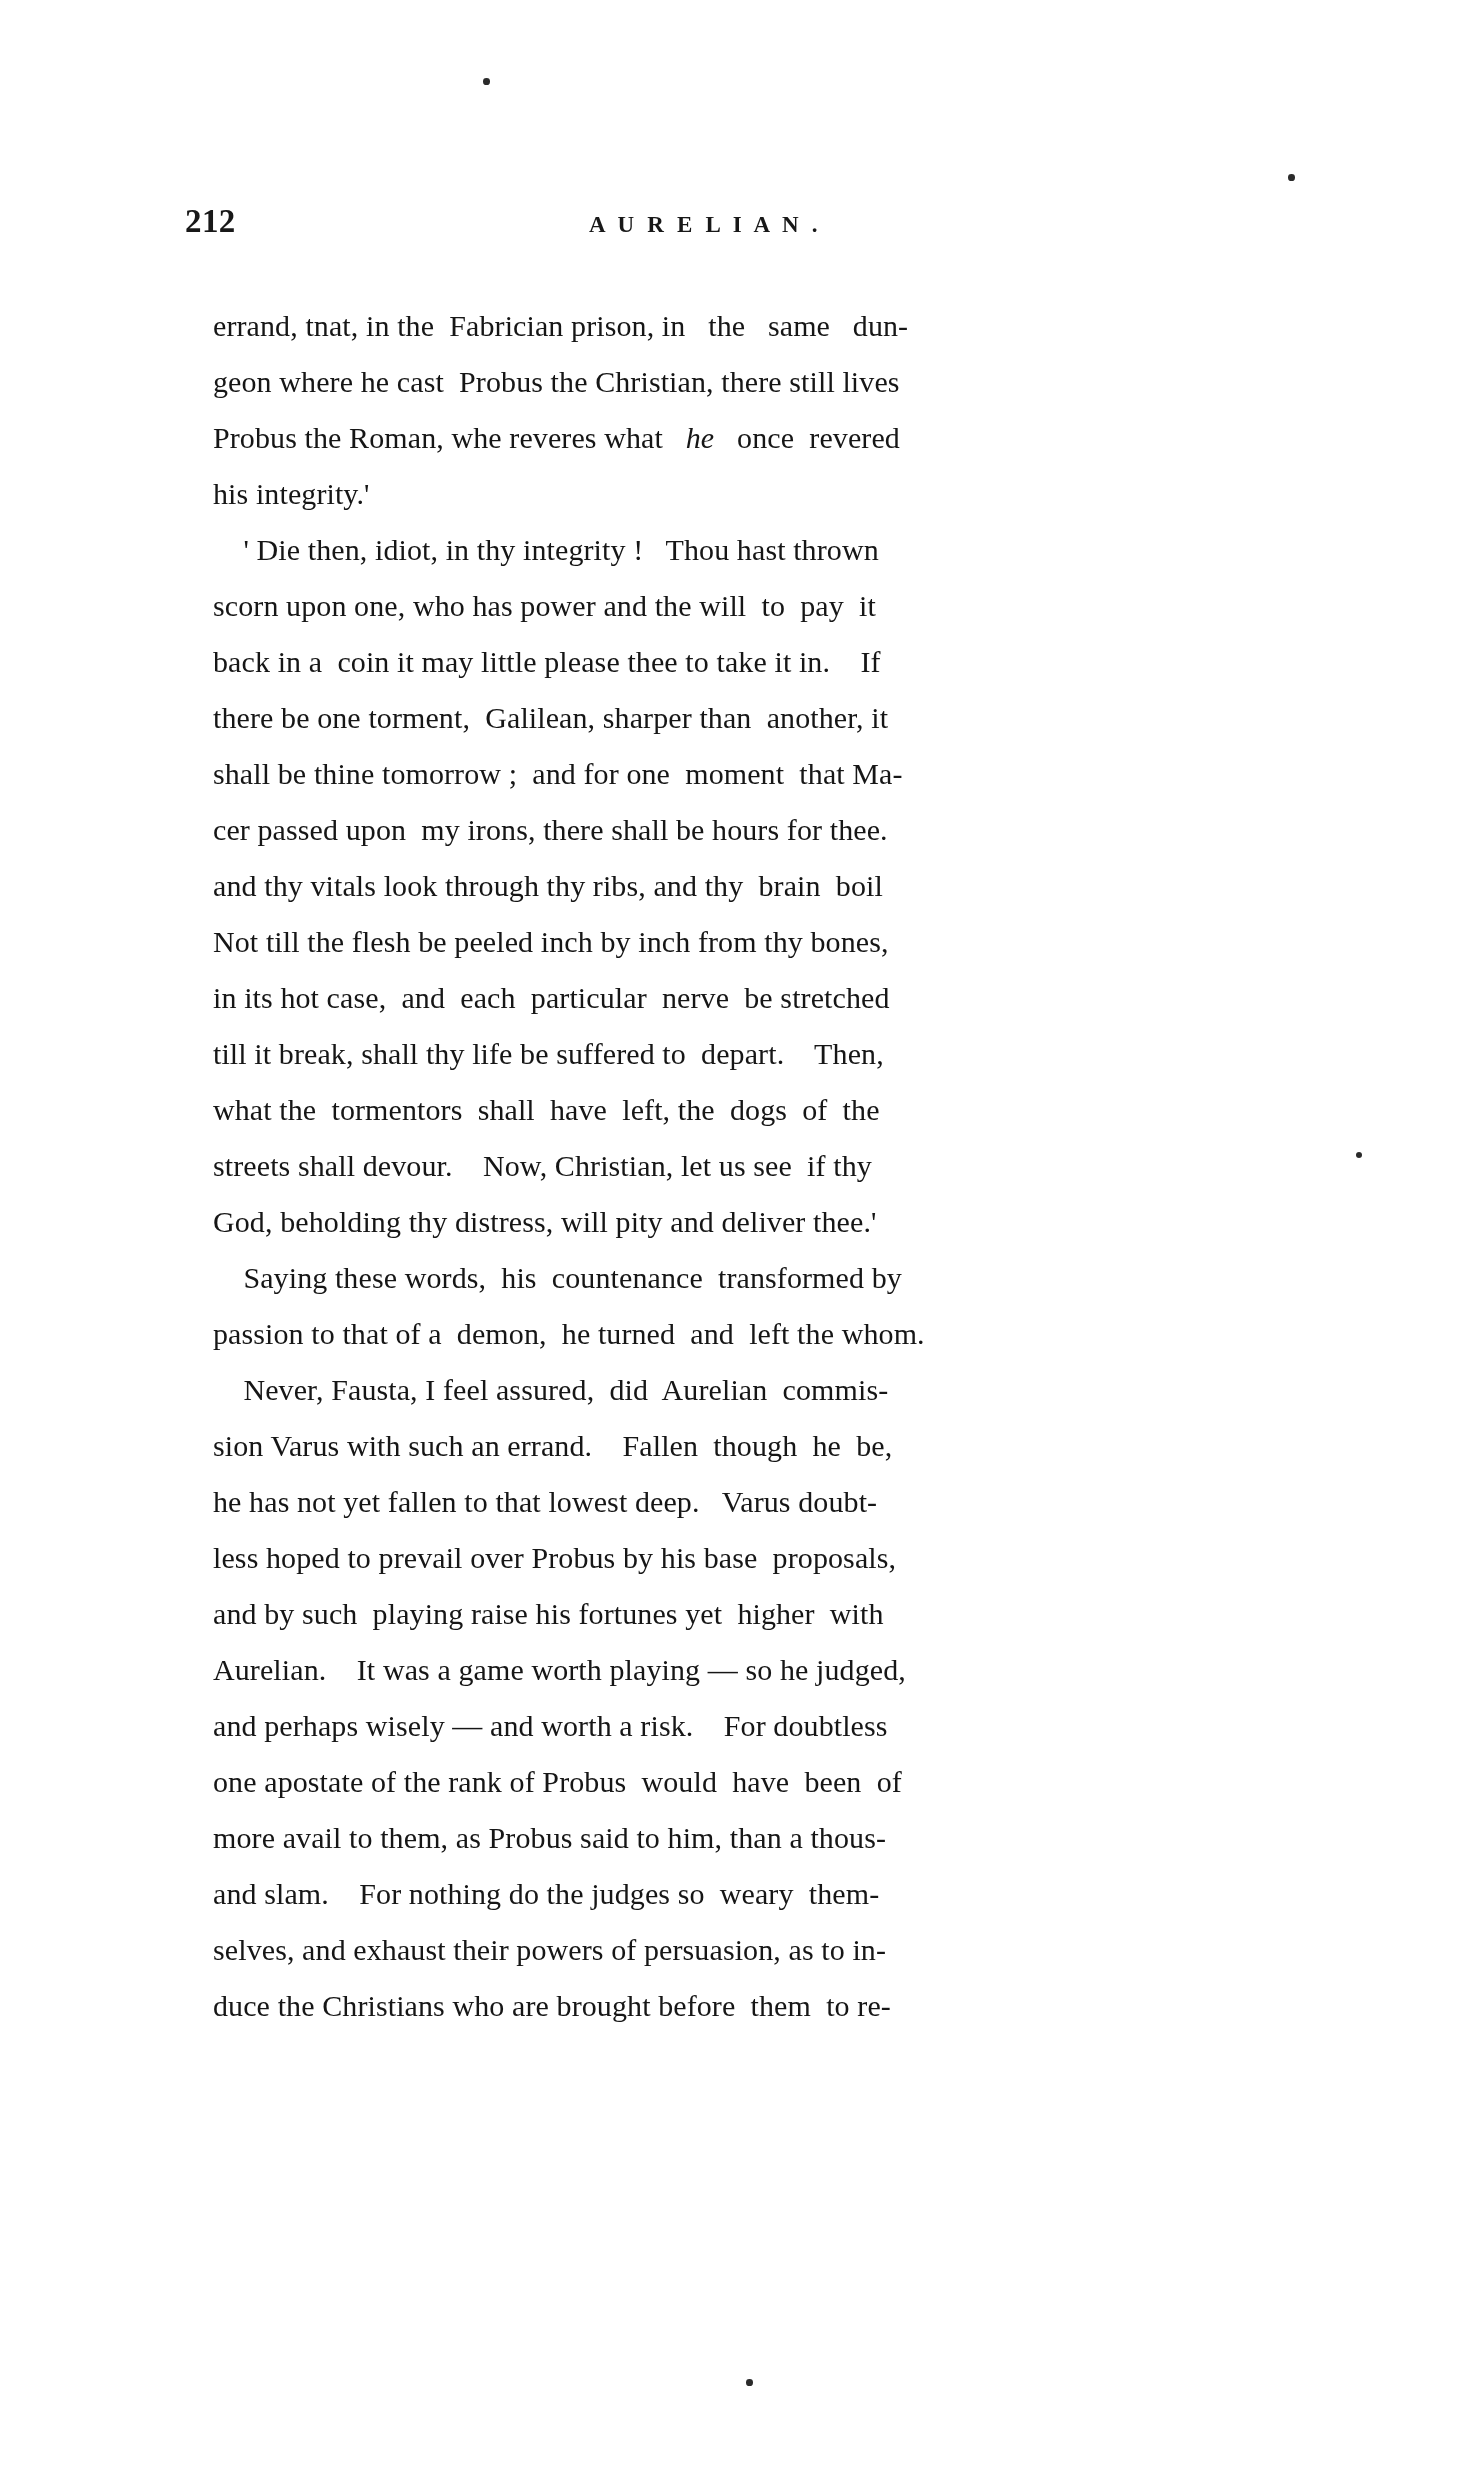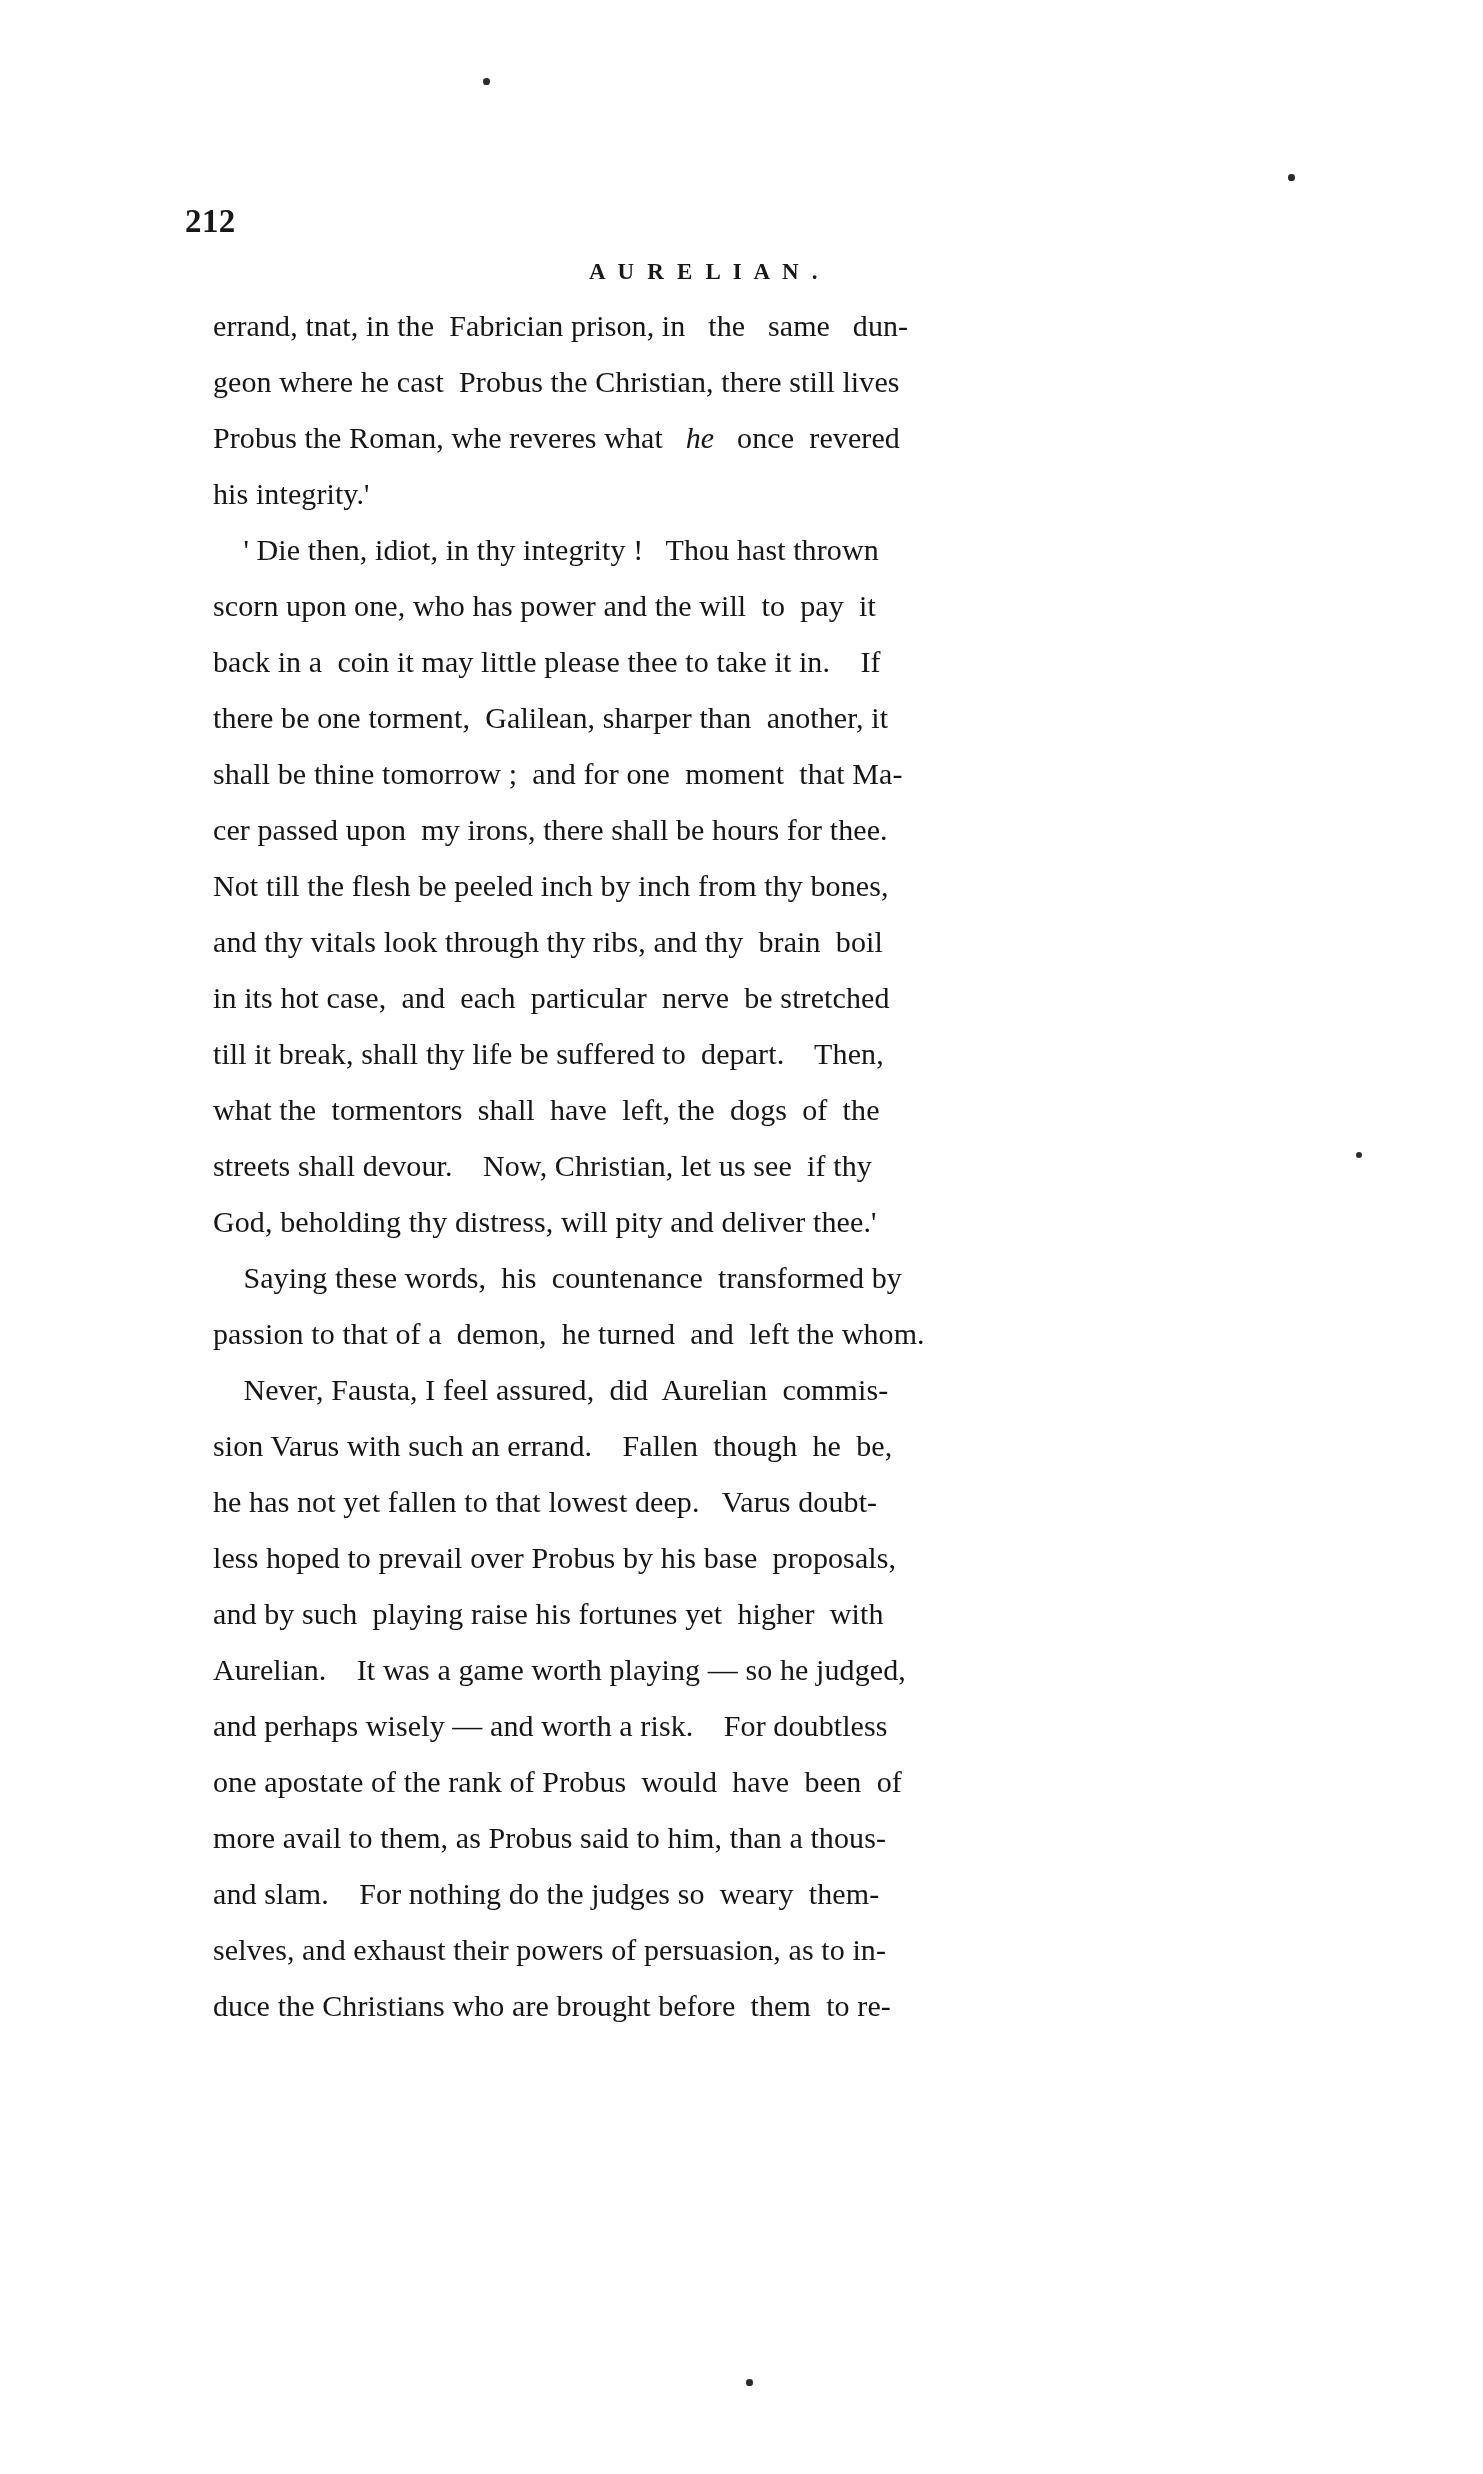--- a/index.html
+++ b/index.html
@@ -46,21 +46,20 @@
     color: #181818;
   }
   .running-title {
     position: absolute;
     left: 589px;
     top: 9px;
     font-size: 23px;
     font-weight: 700;
     letter-spacing: 3.7px;
     color: #181818;
-    margin-top: 47px;
   }
 
   .body-text {
     position: absolute;
     left: 185px;
     top: 298px;
     width: 1118px;
     margin-left: 28px;
   }
   .line {
@@ -90,22 +89,22 @@
       <div class="line">errand, tnat, in the  Fabrician prison, in   the   same   dun-</div>
       <div class="line">geon where he cast  Probus the Christian, there still lives</div>
       <div class="line">Probus the Roman, whe reveres what   <i>he</i>   once  revered</div>
       <div class="line">his integrity.'</div>
       <div class="line">    ' Die then, idiot, in thy integrity !   Thou hast thrown</div>
       <div class="line">scorn upon one, who has power and the will  to  pay  it</div>
       <div class="line">back in a  coin it may little please thee to take it in.    If</div>
       <div class="line">there be one torment,  Galilean, sharper than  another, it</div>
       <div class="line">shall be thine tomorrow ;  and for one  moment  that Ma-</div>
       <div class="line">cer passed upon  my irons, there shall be hours for thee.</div>
+      <div class="line">and thy vitals look through thy ribs, and thy  brain  boil</div>
       <div class="line">Not till the flesh be peeled inch by inch from thy bones,</div>
-      <div class="line">and thy vitals look through thy ribs, and thy  brain  boil</div>
       <div class="line">in its hot case,  and  each  particular  nerve  be stretched</div>
       <div class="line">till it break, shall thy life be suffered to  depart.    Then,</div>
       <div class="line">what the  tormentors  shall  have  left, the  dogs  of  the</div>
       <div class="line">streets shall devour.    Now, Christian, let us see  if thy</div>
       <div class="line">God, beholding thy distress, will pity and deliver thee.'</div>
       <div class="line">    Saying these words,  his  countenance  transformed by</div>
       <div class="line">passion to that of a  demon,  he turned  and  left the whom.</div>
       <div class="line">    Never, Fausta, I feel assured,  did  Aurelian  commis-</div>
       <div class="line">sion Varus with such an errand.    Fallen  though  he  be,</div>
       <div class="line">he has not yet fallen to that lowest deep.   Varus doubt-</div>

